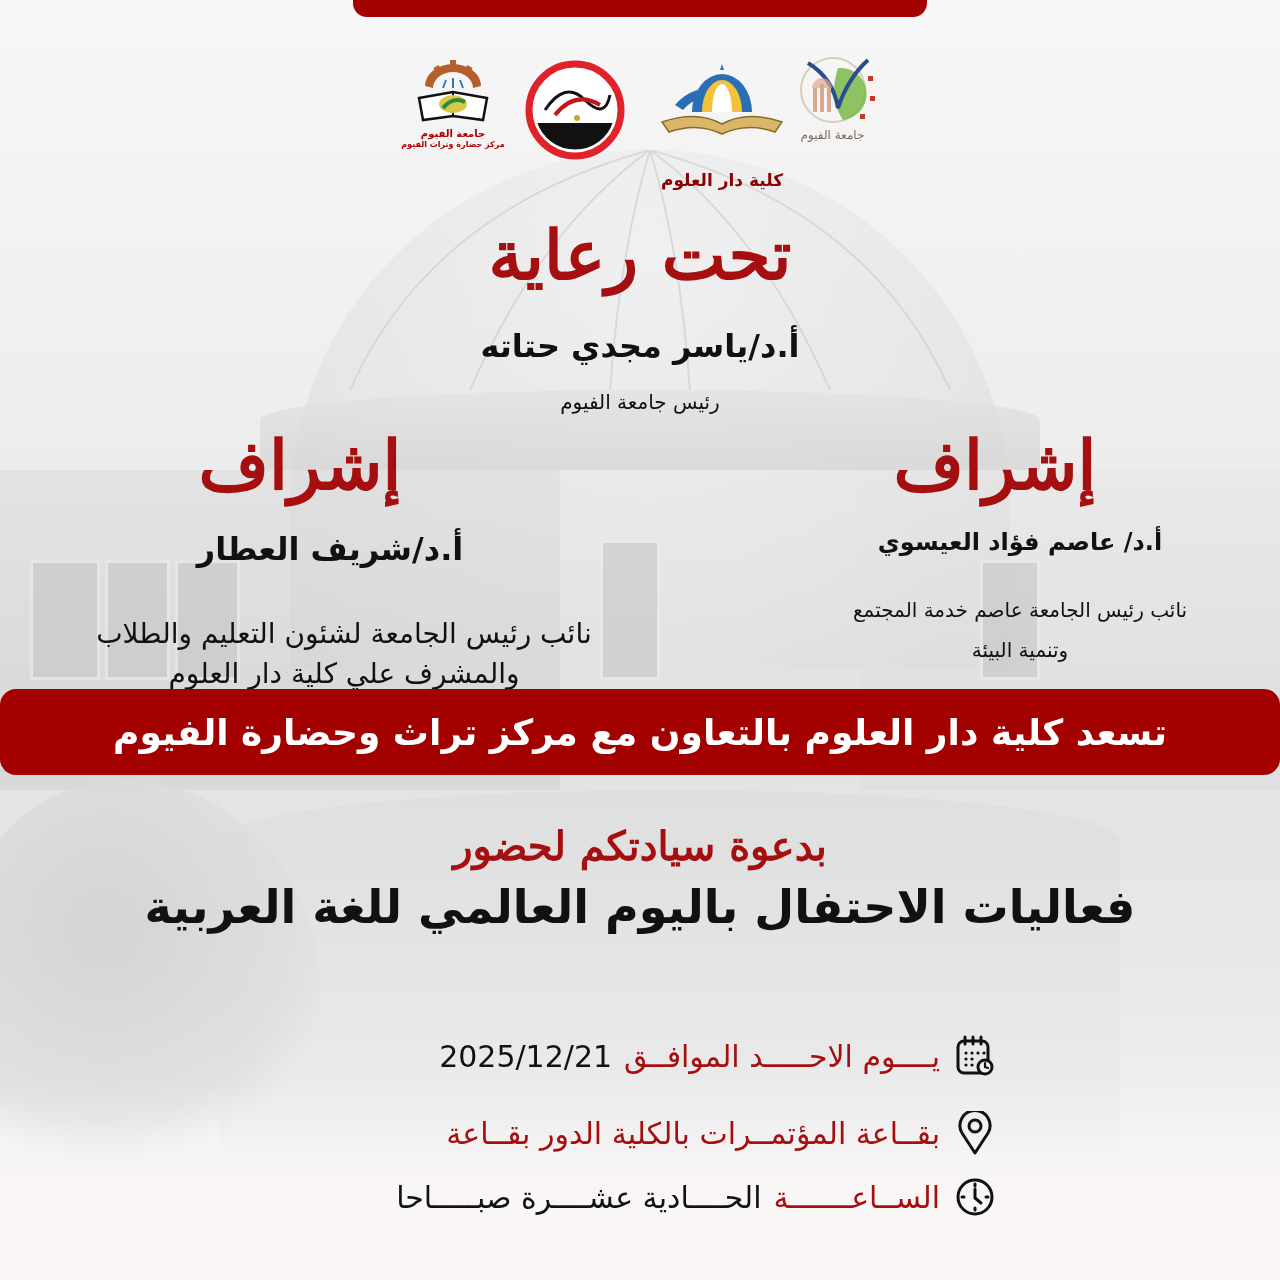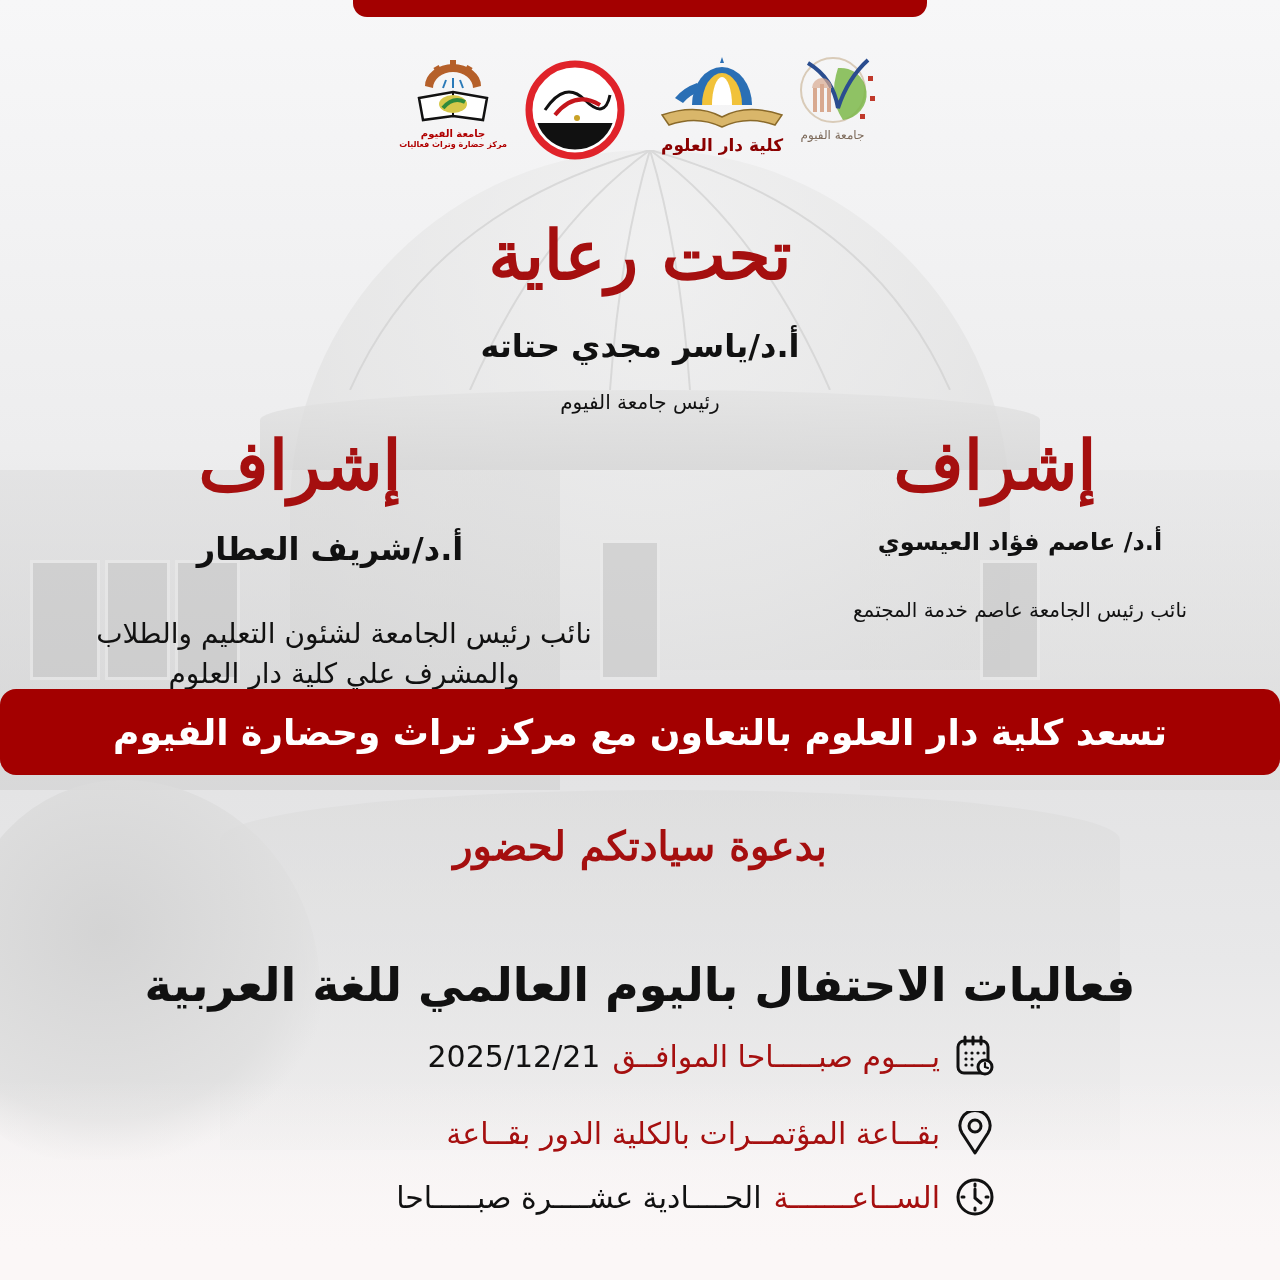--- a/index.html
+++ b/index.html
@@ -56,21 +56,21 @@
   .top-bar {
     position: absolute; left: 353px; top: 0; width: 574px; height: 17px;
     background: #a30000; border-radius: 0 0 14px 14px;
   }
 
   
   .logos { position: absolute; top: 48px; left: 400px; width: 480px; height: 120px; }
   .logo { position: absolute; display: flex; flex-direction: column; align-items: center; }
   .logo-heritage { left: 8px; top: 10px; width: 90px; }
   .logo-egypt { left: 125px; top: 12px; width: 100px; }
-  .logo-daralolum { left: 252px; top: 5px; width: 140px; }
+  .logo-daralolum { left: 252px; top: 12px; width: 140px; gap: 28px; }
   .logo-fayoum { left: 385px; top: 0; width: 95px; }
   .logo-caption { font-size: 10px; color: #b00000; font-weight: bold; text-align: center; line-height: 1.2; white-space: nowrap; }
   .logo-caption.big { font-size: 17px; color: #8b0000; margin-top: 2px; }
   .logo-caption.sm { font-size: 8px; color: #b00000; }
   .logo-caption.gray { color: #7d6a5a; font-size: 12px; font-weight: normal; }
 
   .txt { position: absolute; text-align: center; white-space: nowrap; }
   .red { color: #a50f0f; }
   .black { color: #111; }
   .serif { font-family: "DejaVu Serif", serif; }
@@ -87,21 +87,21 @@
   .sup-role-l { top: 590px; left: 94px; width: 500px; font-size: 28px; line-height: 40px; margin-top: 24px; }
   .sup-role-r { top: 590px; left: 770px; width: 500px; font-size: 20px; line-height: 40px; }
 
   .banner {
     position: absolute; left: 0; top: 689px; width: 1280px; height: 86px;
     background: #a30000; display: flex; align-items: center; justify-content: center; border-radius: 16px;
   }
   .banner-text { color: #fff; font-size: 36px; font-weight: bold; white-space: nowrap; }
 
   .invite { top: 822px; left: 330px; width: 620px; font-size: 40px; font-weight: bold; }
-  .event-title { top: 958px; left: 60px; width: 1160px; font-size: 46px; font-weight: bold; }
+  .event-title { top: 880px; left: 60px; width: 1160px; font-size: 46px; font-weight: bold; }
 
   .info-row {
     position: absolute; right: 282px; display: flex; align-items: center; gap: 12px;
     font-size: 30px; white-space: nowrap;
   }
   .info-row .icon { width: 46px; height: 46px; display:flex; align-items:center; justify-content:center; }
   .row-date { top: 1033px; }
   .row-place { top: 1110px; }
   .row-time { top: 1174px; }
 </style>
@@ -148,21 +148,21 @@
           <line x1="30" y1="30" x2="33" y2="22"></line>
           <line x1="40" y1="30" x2="40" y2="20"></line>
           <line x1="50" y1="30" x2="47" y2="22"></line>
         </g>
       <path d="M6 40 L40 34 L74 40 L70 62 L40 58 L10 62 Z" fill="#fff" stroke="#111" stroke-width="2.5"></path>
       <line x1="40" y1="34" x2="40" y2="58" stroke="#111" stroke-width="2"></line>
       <ellipse cx="40" cy="46" rx="14" ry="9" fill="#d6c84a"></ellipse>
       <path d="M30 50 Q40 38 52 44" stroke="#2e8a3c" stroke-width="4" fill="none"></path>
     </svg>
     <div class="logo-caption">جامعة الفيوم</div>
-    <div class="logo-caption sm">مركز حضارة وتراث فعاليات</div>
+    <div class="logo-caption sm">مركز حضارة وتراث الفيوم</div>
   </div>
 
   <div class="logo logo-egypt">
     <svg width="100" height="100" viewBox="0 0 100 100">
       <circle cx="50" cy="50" r="46" fill="#fff" stroke="#e0232a" stroke-width="7"></circle>
       <path d="M12 62 A40 40 0 0 0 88 62 Z" fill="#111"></path>
       <path d="M9 55 L91 55 L89 63 L11 63 Z" fill="#fff"></path>
       <path d="M20 50 Q40 20 60 40 T85 35" stroke="#111" stroke-width="3" fill="none"></path>
       <path d="M30 55 Q50 30 75 45" stroke="#c4161c" stroke-width="4" fill="none"></path>
       <circle cx="52" cy="58" r="3" fill="#c9a227"></circle>
@@ -205,20 +205,21 @@
 <div class="txt red serif patron-title">تحت رعاية</div>
 <div class="txt black patron-name">أ.د/ياسر مجدي حتاته</div>
 <div class="txt black patron-role">رئيس جامعة الفيوم</div>
 
 <div class="txt red serif sup-title-r">إشراف</div>
 <div class="txt red serif sup-title-l">إشراف</div>
 
 <div class="txt black sup-name-r">أ.د/ عاصم فؤاد العيسوي</div>
 <div class="txt black sup-role-r">
   <div>نائب رئيس الجامعة عاصم خدمة المجتمع</div>
+  <div>وتنمية البيئة</div>
 </div>
 
 <div class="txt black sup-name-l">أ.د/شريف العطار</div>
 <div class="txt black sup-role-l">
   <div>نائب رئيس الجامعة لشئون التعليم والطلاب</div>
   <div>والمشرف علي كلية دار العلوم</div>
 </div>
 
 <div class="banner">
   <span class="banner-text">تسعد كلية دار العلوم بالتعاون مع مركز تراث وحضارة الفيوم</span>
@@ -241,21 +242,21 @@
           <circle cx="29" cy="18" r="1.6"></circle>
           <circle cx="11" cy="24" r="1.6"></circle>
           <circle cx="17" cy="24" r="1.6"></circle>
           <circle cx="11" cy="30" r="1.6"></circle>
           <circle cx="17" cy="30" r="1.6"></circle>
         </g>
       <circle cx="30" cy="32" r="7" fill="#f4f4f5"></circle>
       <polyline points="30,28 30,32 33,33" stroke-width="2.2"></polyline>
     </svg>
   </span>
-  <span class="red">يــــوم صبـــــاحا الموافــق</span>
+  <span class="red">يــــوم الاحـــــد الموافــق</span>
   <span class="black">2025/12/21</span>
 </div>
 
 <div class="info-row row-place">
   <span class="icon">
     <svg width="34" height="44" viewBox="0 0 34 44" fill="none" stroke="#111" stroke-width="3" stroke-linejoin="round">
       <path d="M17 42 L4 22 A15 15 0 1 1 30 22 Z"></path>
       <circle cx="17" cy="15" r="6"></circle>
     </svg>
   </span>

